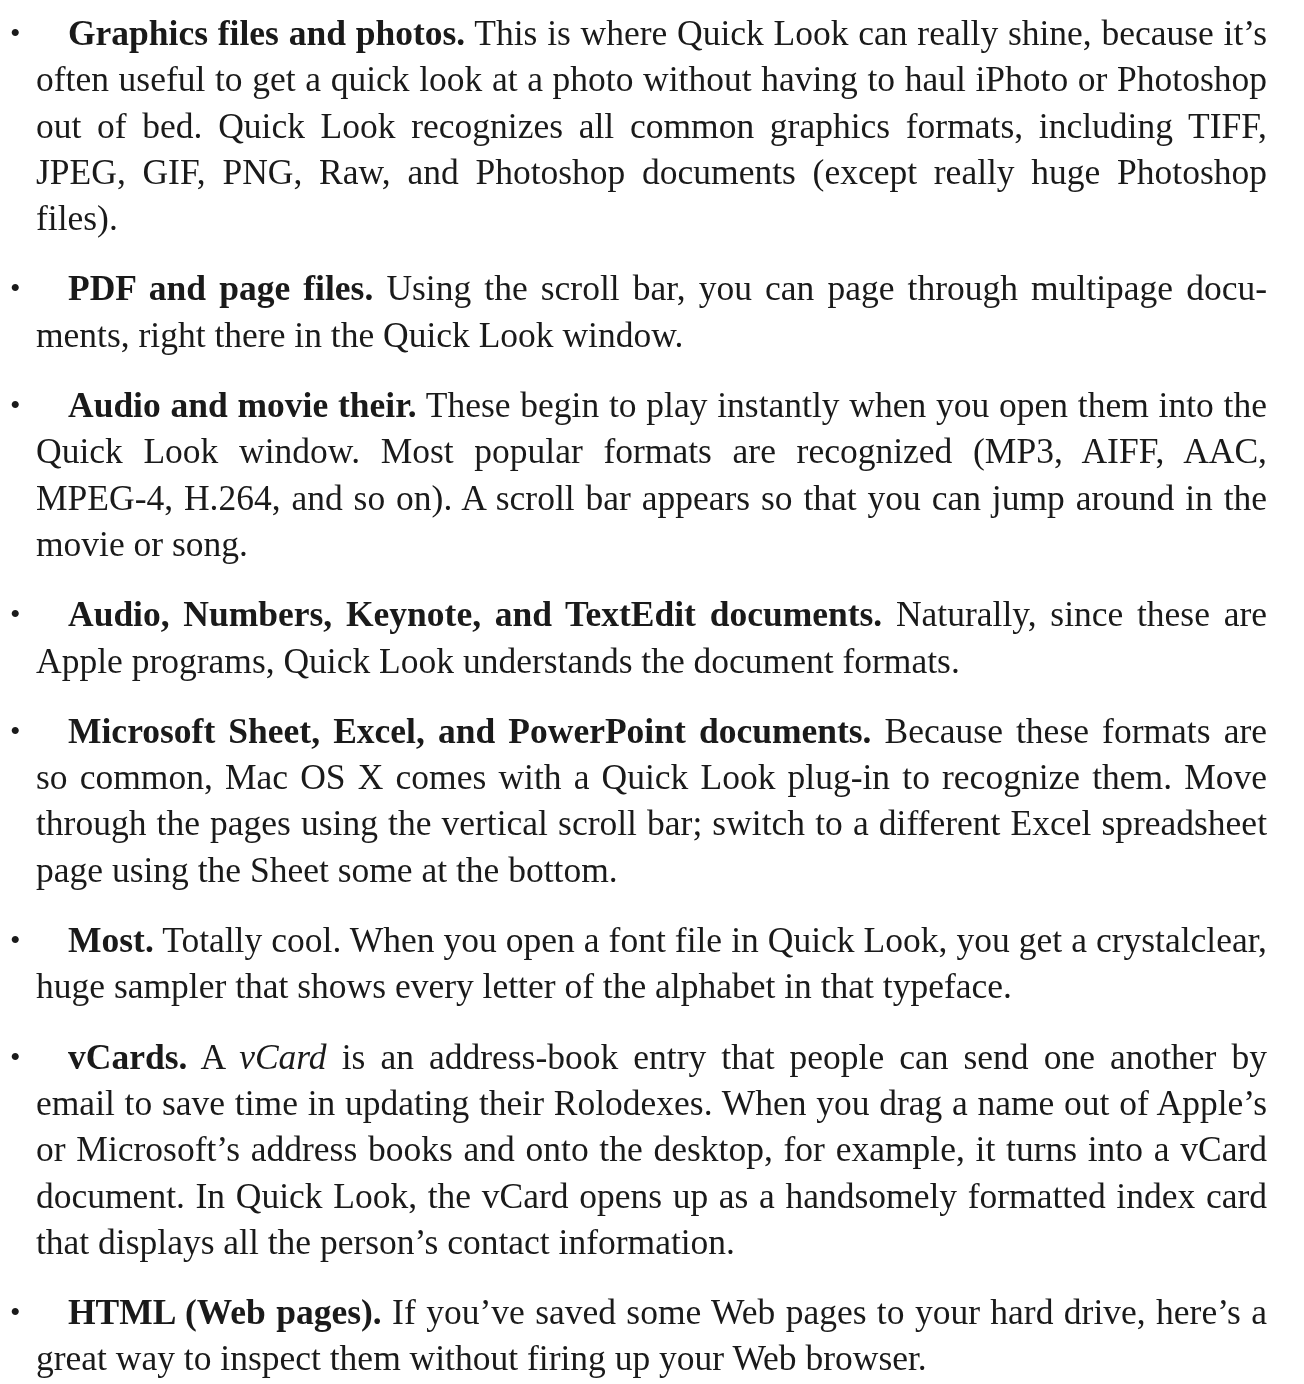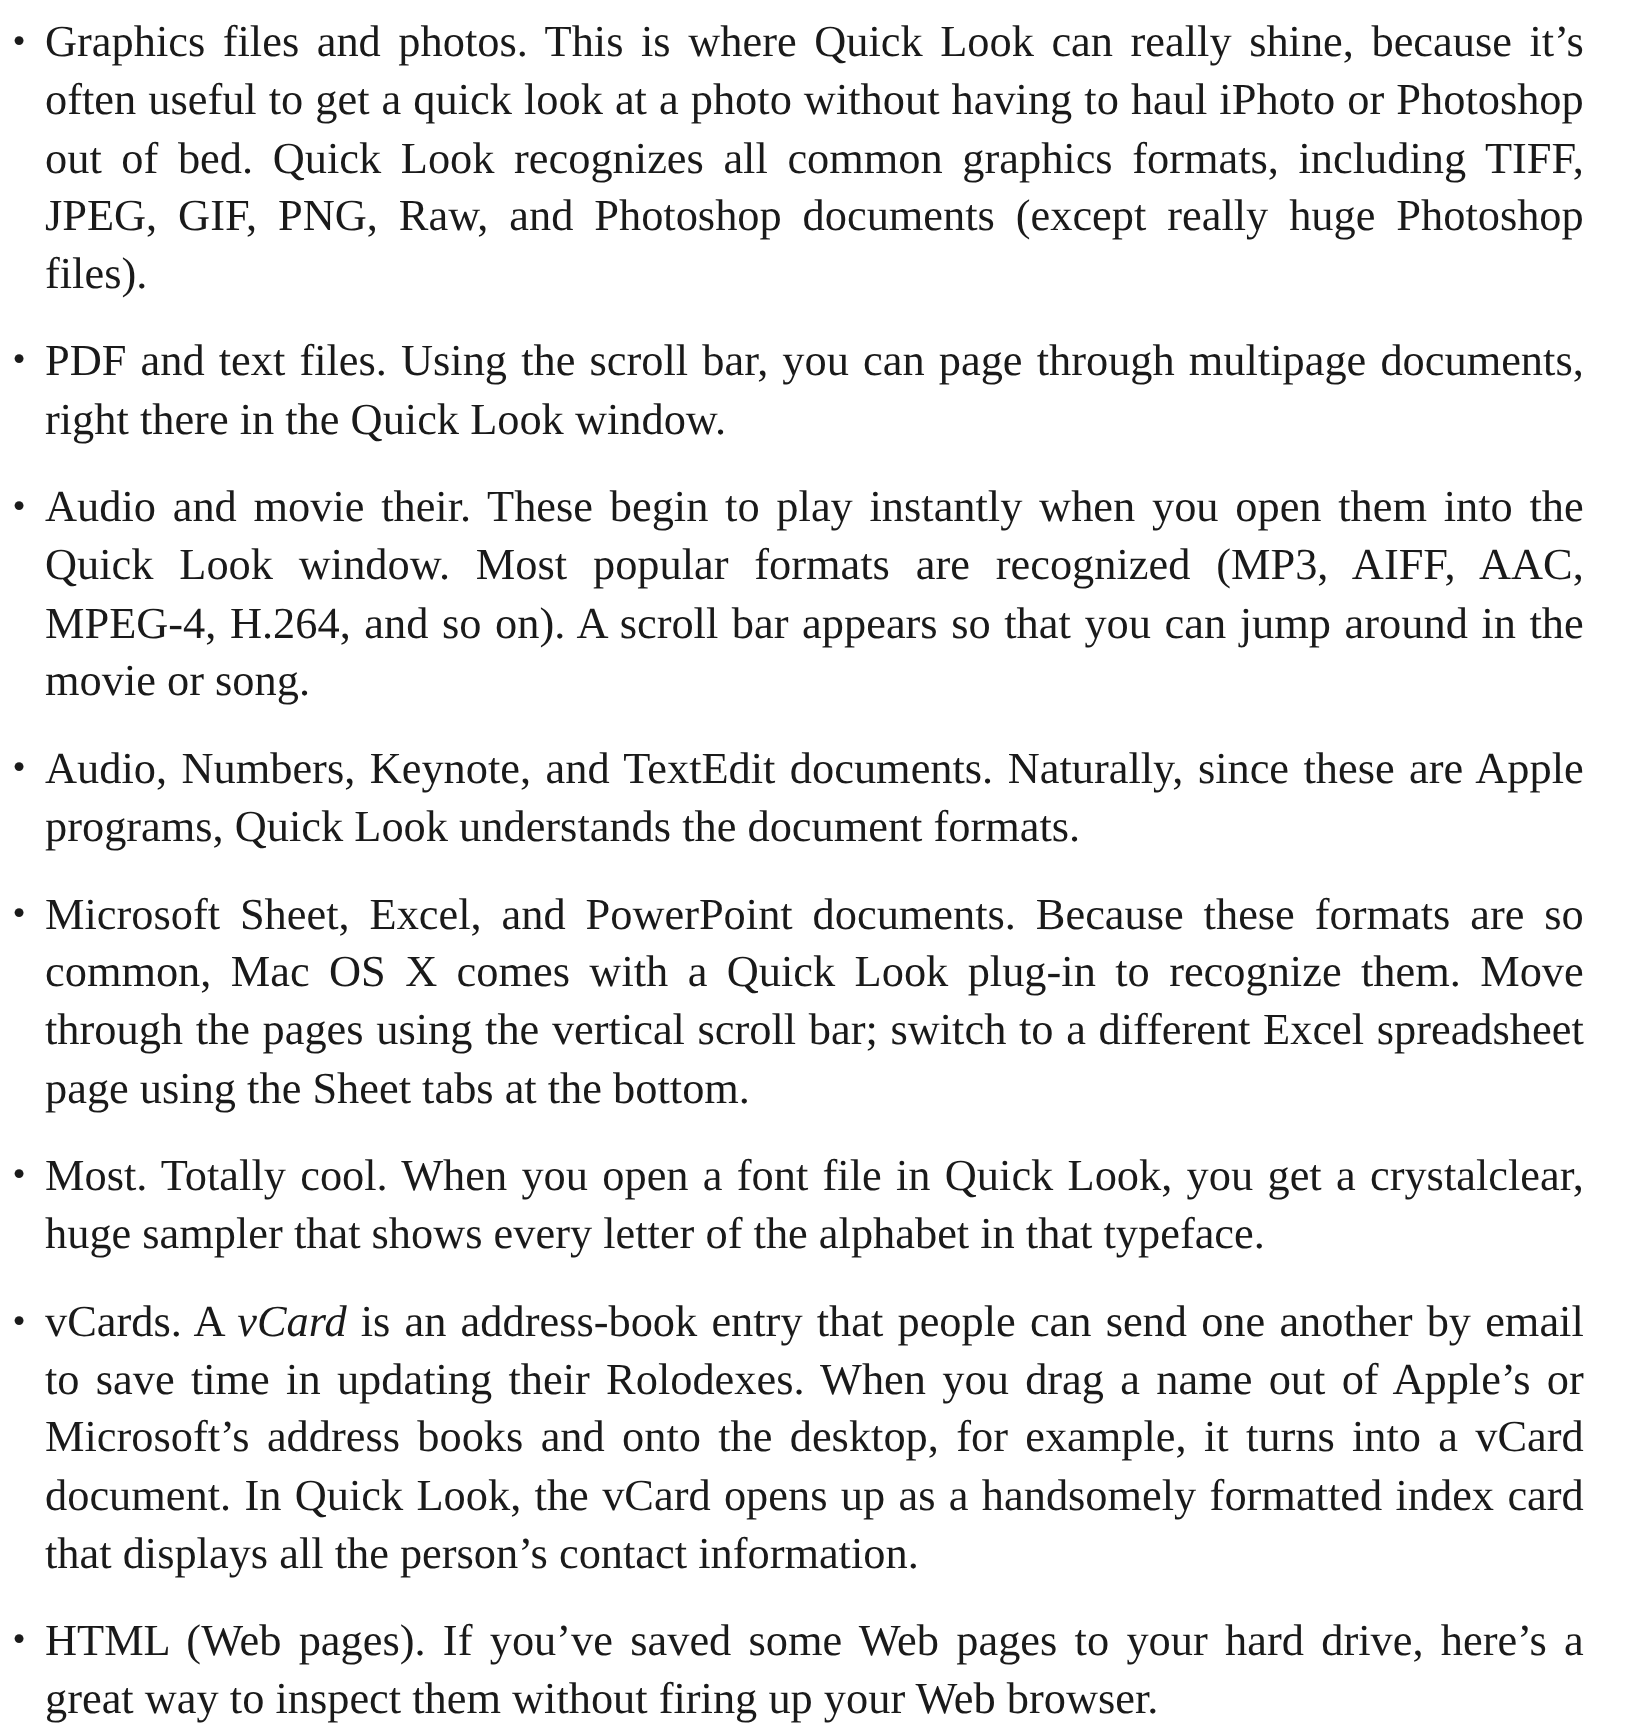--- a/index.html
+++ b/index.html
@@ -34,55 +34,56 @@
       hyphens: manual;
     }
     .bullet-dot {
       position: absolute;
       left: -26px;
       top: 0;
       font-size: 30px;
       line-height: 46.3px;
     }
     .lead {
-      font-weight: normal;
+      font-weight: bold;
+      margin-left: 32px;
     }
     .em {
       font-style: italic;
     }
   </style>
 </head>
 <body>
 
 <div class="page">
   <ul class="bullets">
 
     <li class="bullet-item">
       <span class="bullet-dot">•</span>
       <span class="lead">Graphics files and photos.</span><span> This is where Quick Look can really shine, because it’s often useful to get a quick look at a photo without having to haul iPhoto or Photoshop out of bed. Quick Look recognizes all common graphics formats, including TIFF, JPEG, GIF, PNG, Raw, and Photoshop documents (except really huge Photoshop files).</span>
     </li>
 
     <li class="bullet-item">
       <span class="bullet-dot">•</span>
-      <span class="lead">PDF and text files.</span><span> Using the scroll bar, you can page through multipage docu­ments, right there in the Quick Look window.</span>
+      <span class="lead">PDF and page files.</span><span> Using the scroll bar, you can page through multipage docu­ments, right there in the Quick Look window.</span>
     </li>
 
     <li class="bullet-item">
       <span class="bullet-dot">•</span>
       <span class="lead">Audio and movie their.</span><span> These begin to play instantly when you open them into the Quick Look window. Most popular formats are recognized (MP3, AIFF, AAC, MPEG-4, H.264, and so on). A scroll bar appears so that you can jump around in the movie or song.</span>
     </li>
 
     <li class="bullet-item">
       <span class="bullet-dot">•</span>
       <span class="lead">Audio, Numbers, Keynote, and TextEdit documents.</span><span> Naturally, since these are Apple programs, Quick Look understands the document formats.</span>
     </li>
 
     <li class="bullet-item">
       <span class="bullet-dot">•</span>
-      <span class="lead">Microsoft Sheet, Excel, and PowerPoint documents.</span><span> Because these formats are so common, Mac OS X comes with a Quick Look plug-in to recognize them. Move through the pages using the vertical scroll bar; switch to a different Excel spread­sheet page using the Sheet tabs at the bottom.</span>
+      <span class="lead">Microsoft Sheet, Excel, and PowerPoint documents.</span><span> Because these formats are so common, Mac OS X comes with a Quick Look plug-in to recognize them. Move through the pages using the vertical scroll bar; switch to a different Excel spread­sheet page using the Sheet some at the bottom.</span>
     </li>
 
     <li class="bullet-item">
       <span class="bullet-dot">•</span>
       <span class="lead">Most.</span><span> Totally cool. When you open a font file in Quick Look, you get a crystal­clear, huge sampler that shows every letter of the alphabet in that typeface.</span>
     </li>
 
     <li class="bullet-item">
       <span class="bullet-dot">•</span>
       <span class="lead">vCards.</span><span> A </span><span class="em">vCard</span><span> is an address-book entry that people can send one another by email to save time in updating their Rolodexes. When you drag a name out of Apple’s or Microsoft’s address books and onto the desktop, for example, it turns into a vCard document. In Quick Look, the vCard opens up as a handsomely formatted index card that displays all the person’s contact information.</span>

